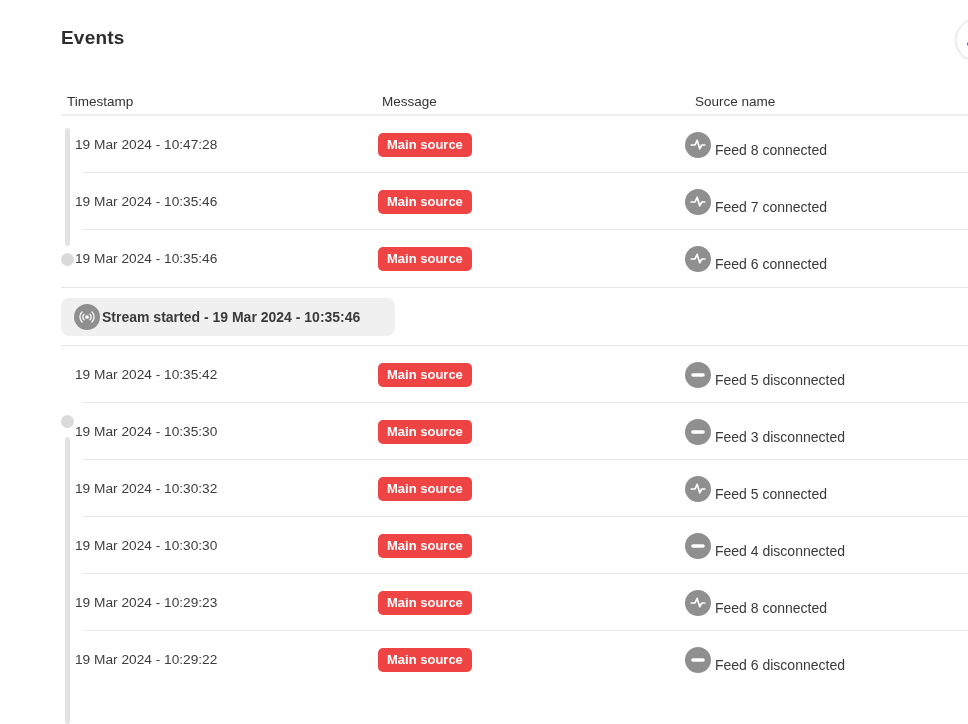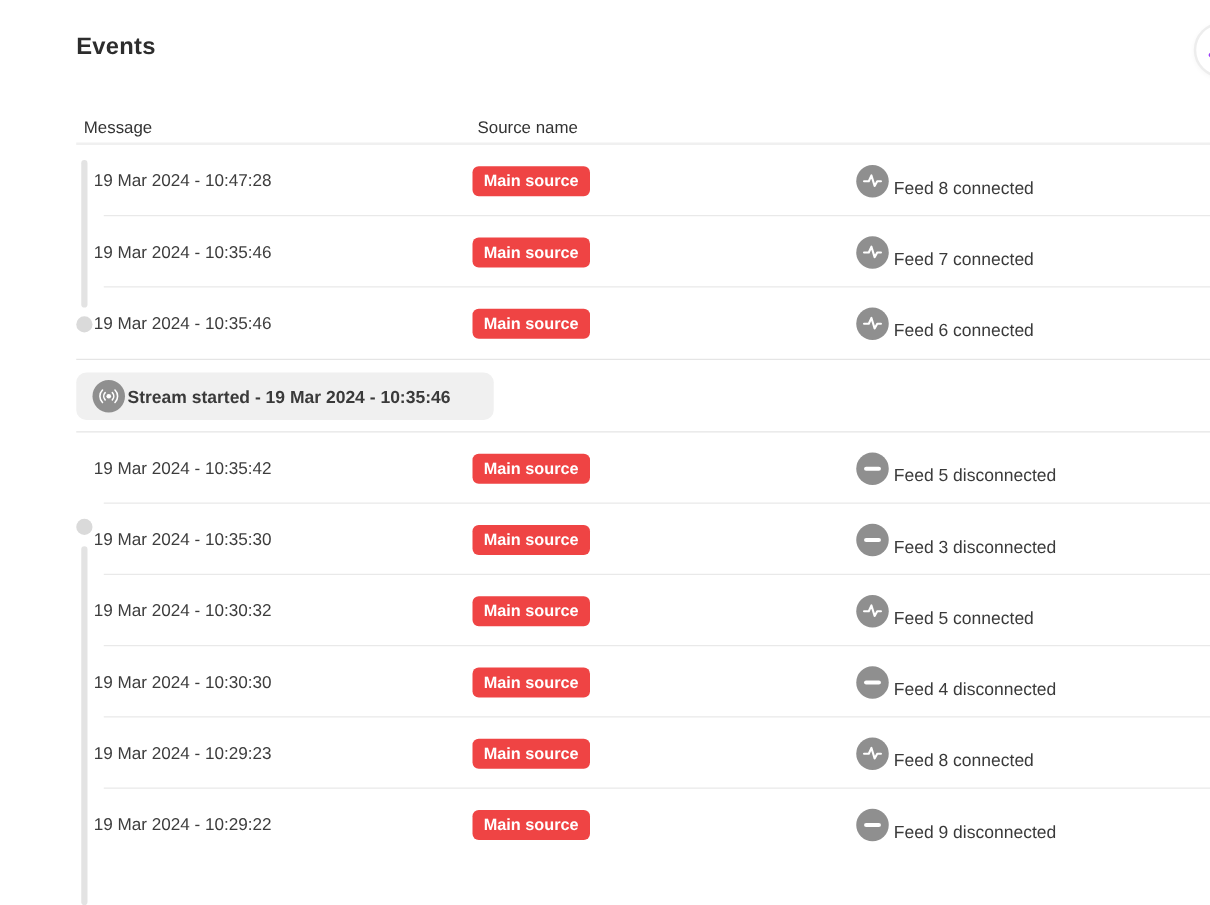--- a/index.html
+++ b/index.html
@@ -101,20 +101,21 @@
   <button class="collapse-btn">
     <span>
       <svg width="26" height="18" viewBox="0 0 26 18">
         <polyline points="5,13 13,5 21,13" fill="none" stroke="#9e3cf6" stroke-width="4" stroke-linecap="round" stroke-linejoin="round"></polyline>
       </svg>
     </span>
   </button>
 
   <div class="table">
     <div class="thead">
+      <div class="th">Timestamp</div>
       <div class="th">Message</div>
       <div class="th">Source name</div>
     </div>
     <div class="head-divider"></div>
 
     <div id="rows-group-1">
   <div class="row">
     <div class="ts">19 Mar 2024 - 10:47:28</div>
     <div><span class="badge">Main source</span></div>
     <div class="msg">
@@ -245,21 +246,21 @@
 
   <div class="row">
     <div class="ts">19 Mar 2024 - 10:29:22</div>
     <div><span class="badge">Main source</span></div>
     <div class="msg">
       <span class="msg-icon">
               <svg width="22" height="22" viewBox="0 0 26 26">
                 <rect x="5" y="11" width="16" height="4" rx="2" fill="#fff"></rect>
               </svg>
             </span>
-      <span class="msg-text">Feed 9 disconnected</span>
+      <span class="msg-text">Feed 6 disconnected</span>
     </div>
 
   </div>
 </div>
   </div>
 
   <div class="tl-line tl-line-1"></div>
   <div class="tl-dot tl-dot-1"></div>
   <div class="tl-dot tl-dot-2"></div>
   <div class="tl-line tl-line-2"></div>

